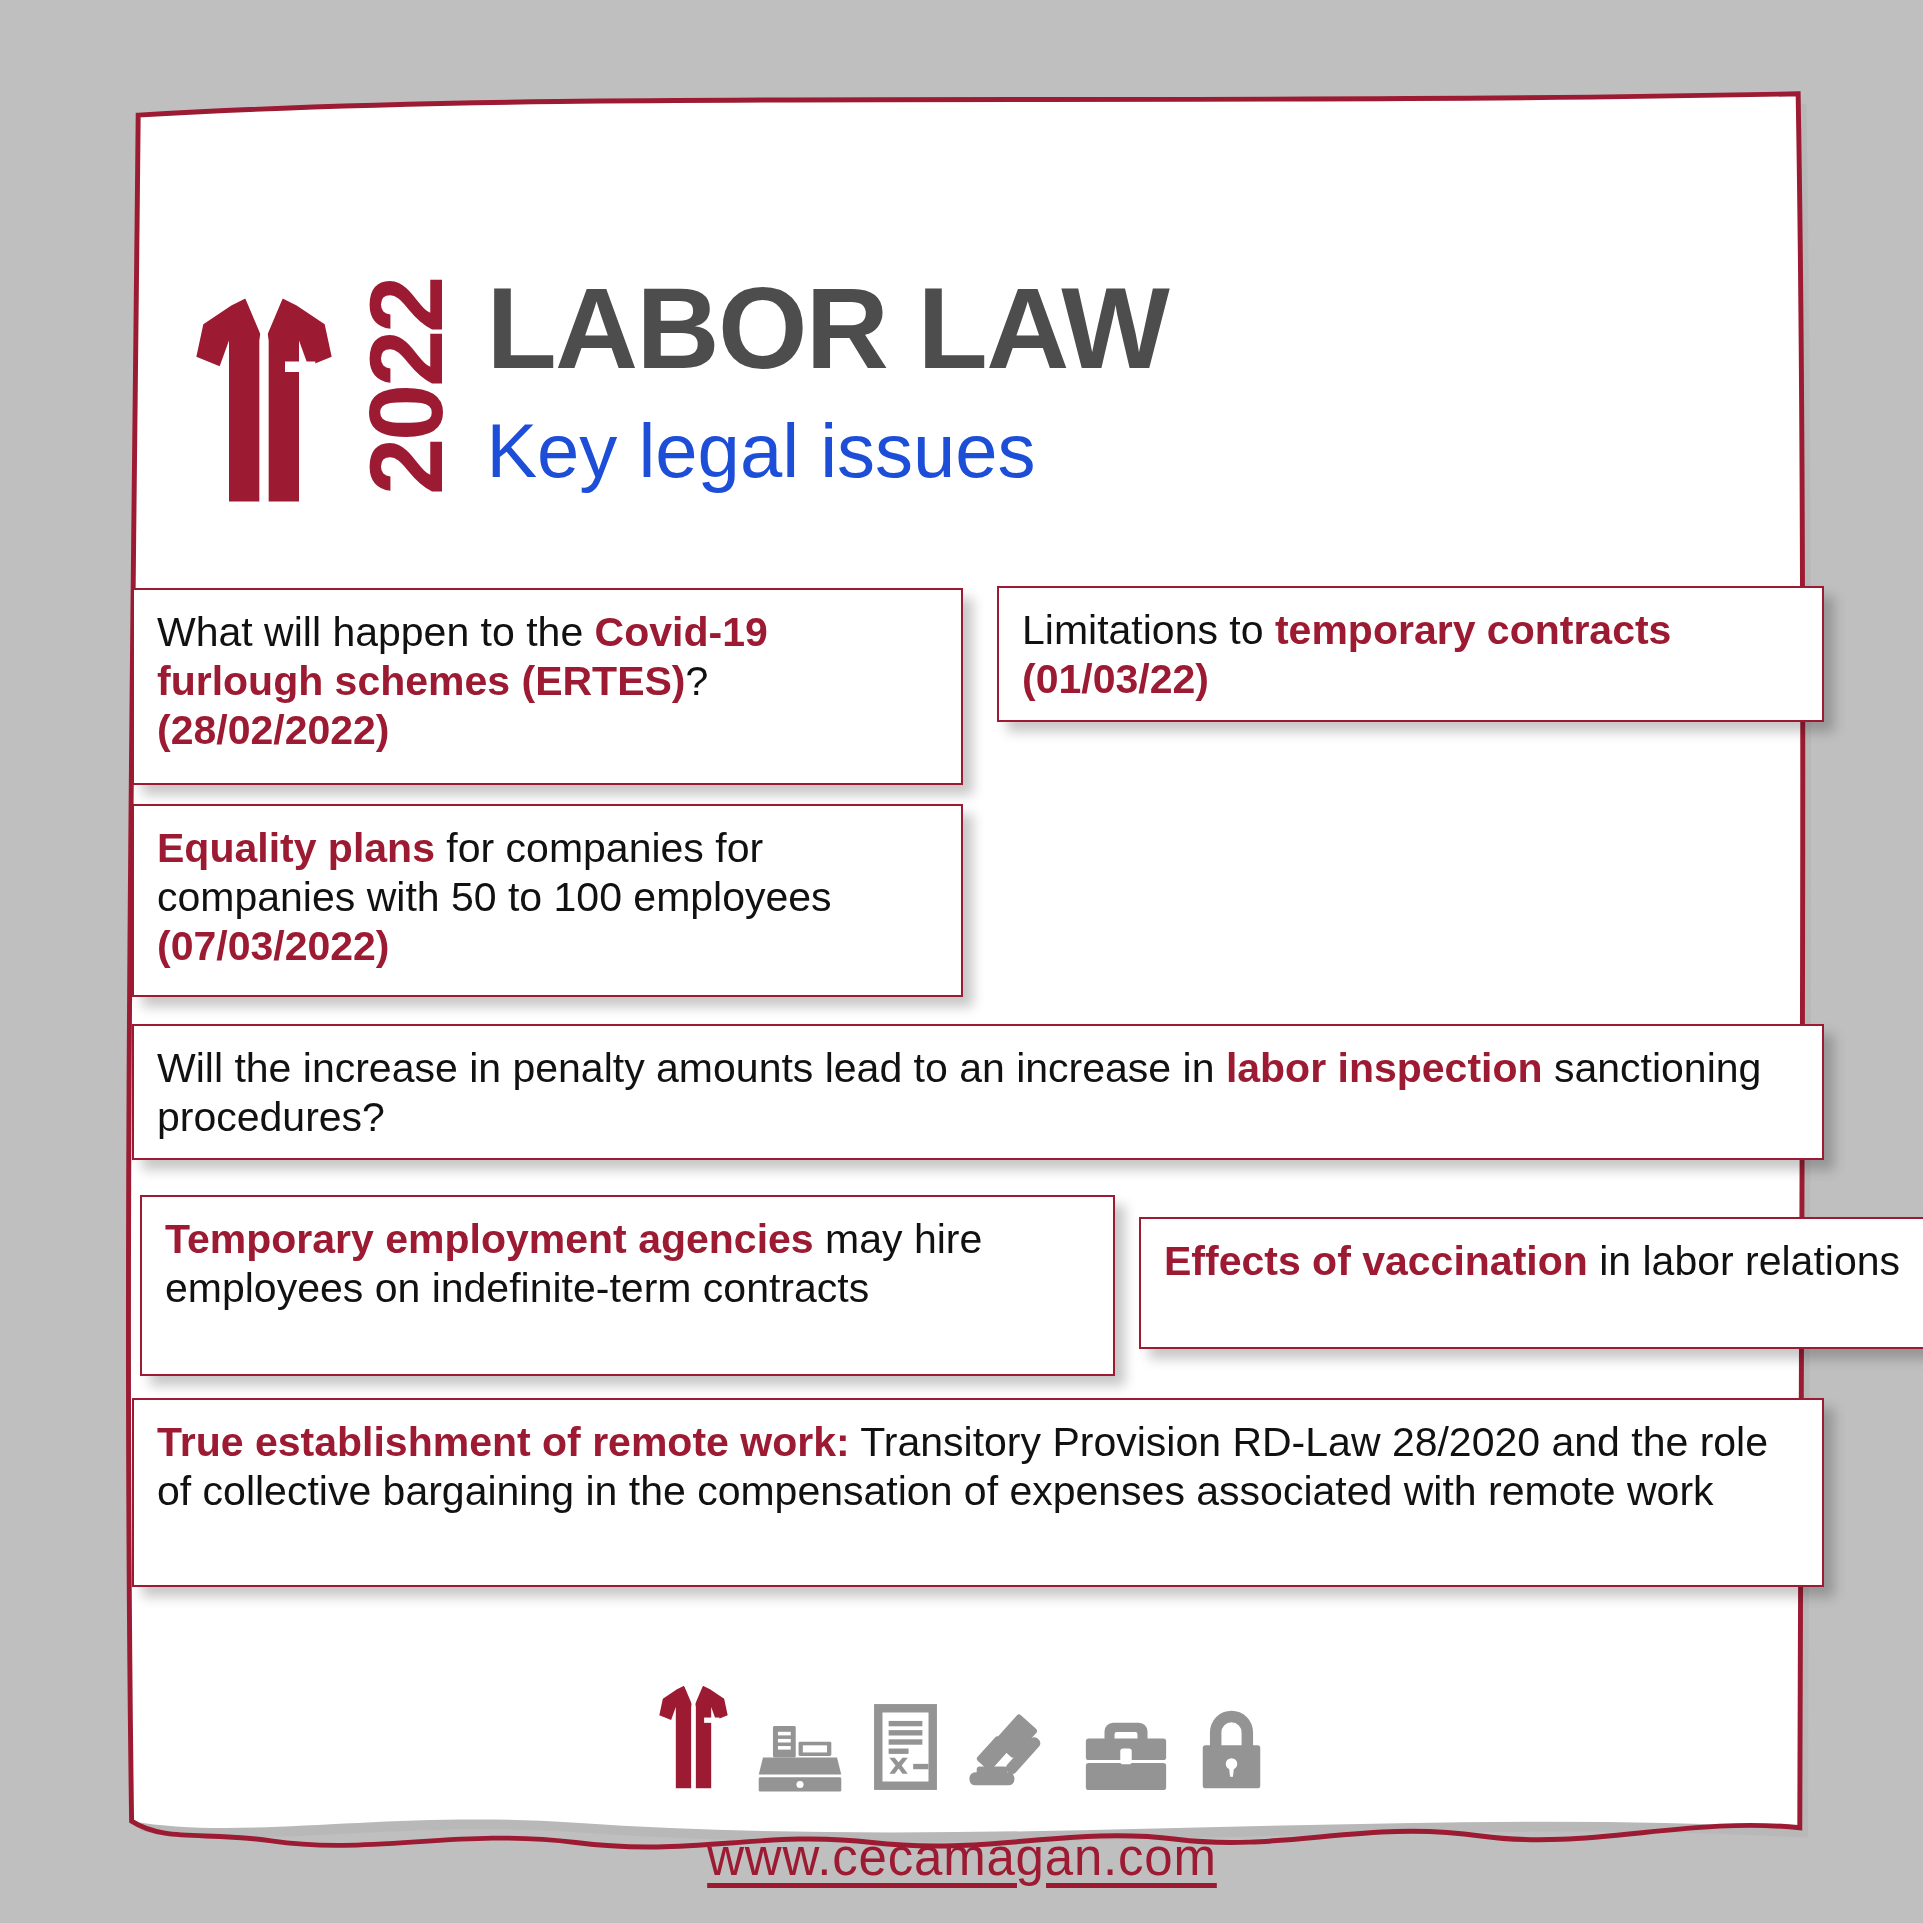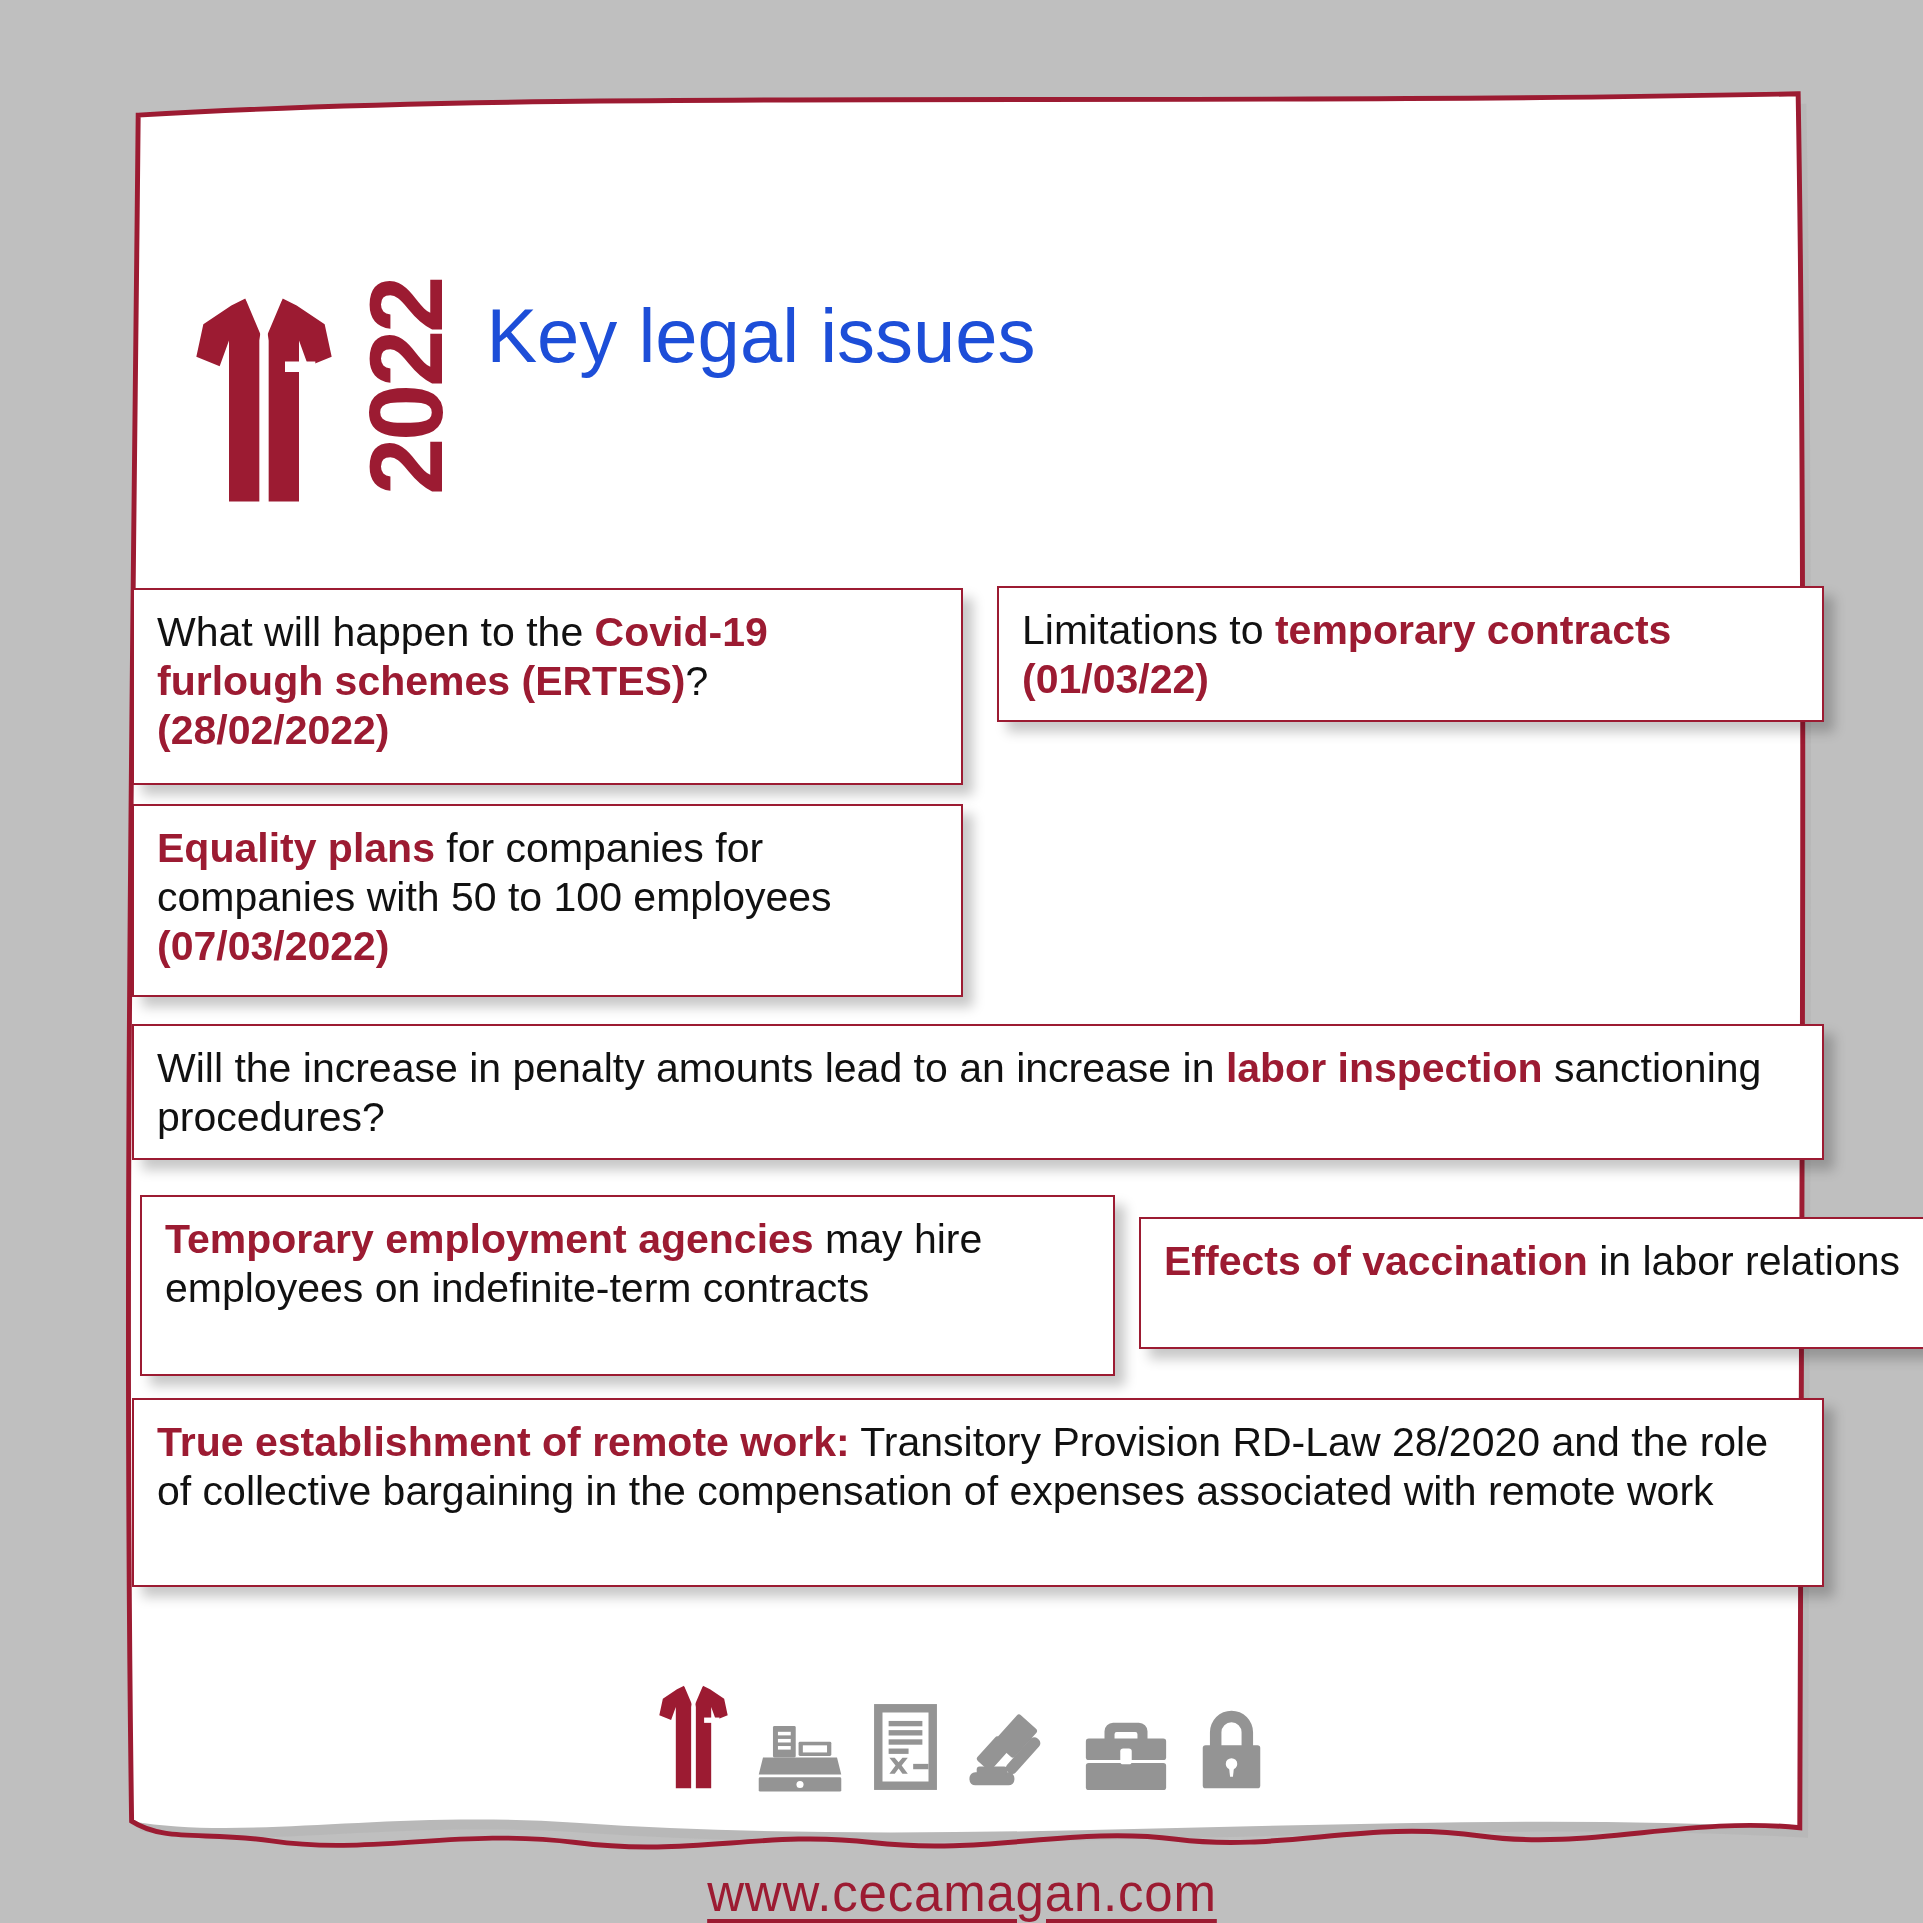--- a/index.html
+++ b/index.html
@@ -79,21 +79,21 @@
   .b3{left:132px;  top:804px;  width:831px; height:193px;}
   .b4{left:997px; top:776px;  width:827px; height:185px;}
   .b5{left:132px;  top:1024px; width:1692px; height:136px;}
   .b6{left:140px;  top:1195px; width:975px; height:181px;}
   .b7{left:1139px; top:1217px; width:872px;  height:132px;}
   .b8{left:132px;  top:1398px; width:1692px; height:189px;}
 
   
   .footer{
     position:absolute;left:0;top:1678px;width:1924px;
-    display:flex;flex-direction:column;align-items:center;gap:36px;
+    display:flex;flex-direction:column;align-items:center;
   }
   .icon-row{
     display:flex;align-items:flex-end;gap:28px;height:115px;
   }
   .icon-row svg{display:block;}
   .site{
     margin-top:35px;
     font-size:51px;
     color:#9c1b32;
     text-decoration:underline;
@@ -144,20 +144,21 @@
         <path d="M76 8 L88 14 L112 30 L118 58 L98 66 L90 44 L90 182 L64 182 L64 44 L62 30 Z"></path>
         <path d="M44 8 L60 46 L76 8 L68 4 L60 20 L52 4 Z" fill="#ffffff"></path>
         <rect x="78" y="62" width="26" height="9" fill="#ffffff"></rect>
         <rect x="58" y="30" width="4" height="152" fill="#ffffff"></rect>
       </g>
     </svg>
 
     <div class="year">2022</div>
 
     <div class="titles">
+      <div class="title-main">LABOR LAW</div>
       <div class="title-sub">Key legal issues</div>
     </div>
   </div>
 
   <div class="boxes">
     <div class="box b1"><span>What will happen to the </span><span class="r">Covid-19 furlough schemes (ERTES)</span><span>? </span><span class="r">(28/02/2022)</span></div>
     <div class="box b2"><span>Limitations to </span><span class="r">temporary contracts (01/03/22)</span></div>
     <div class="box b3"><span class="r">Equality plans</span><span> for companies for companies with 50 to 100 employees </span><span class="r">(07/03/2022)</span></div>
     <div class="box b6"><span class="r">Temporary employment agencies</span><span> may hire employees on indefinite-term contracts</span></div>
     <div class="box b5"><span>Will the increase in penalty amounts lead to an increase in </span><span class="r">labor inspection</span><span> sanctioning procedures?</span></div>

